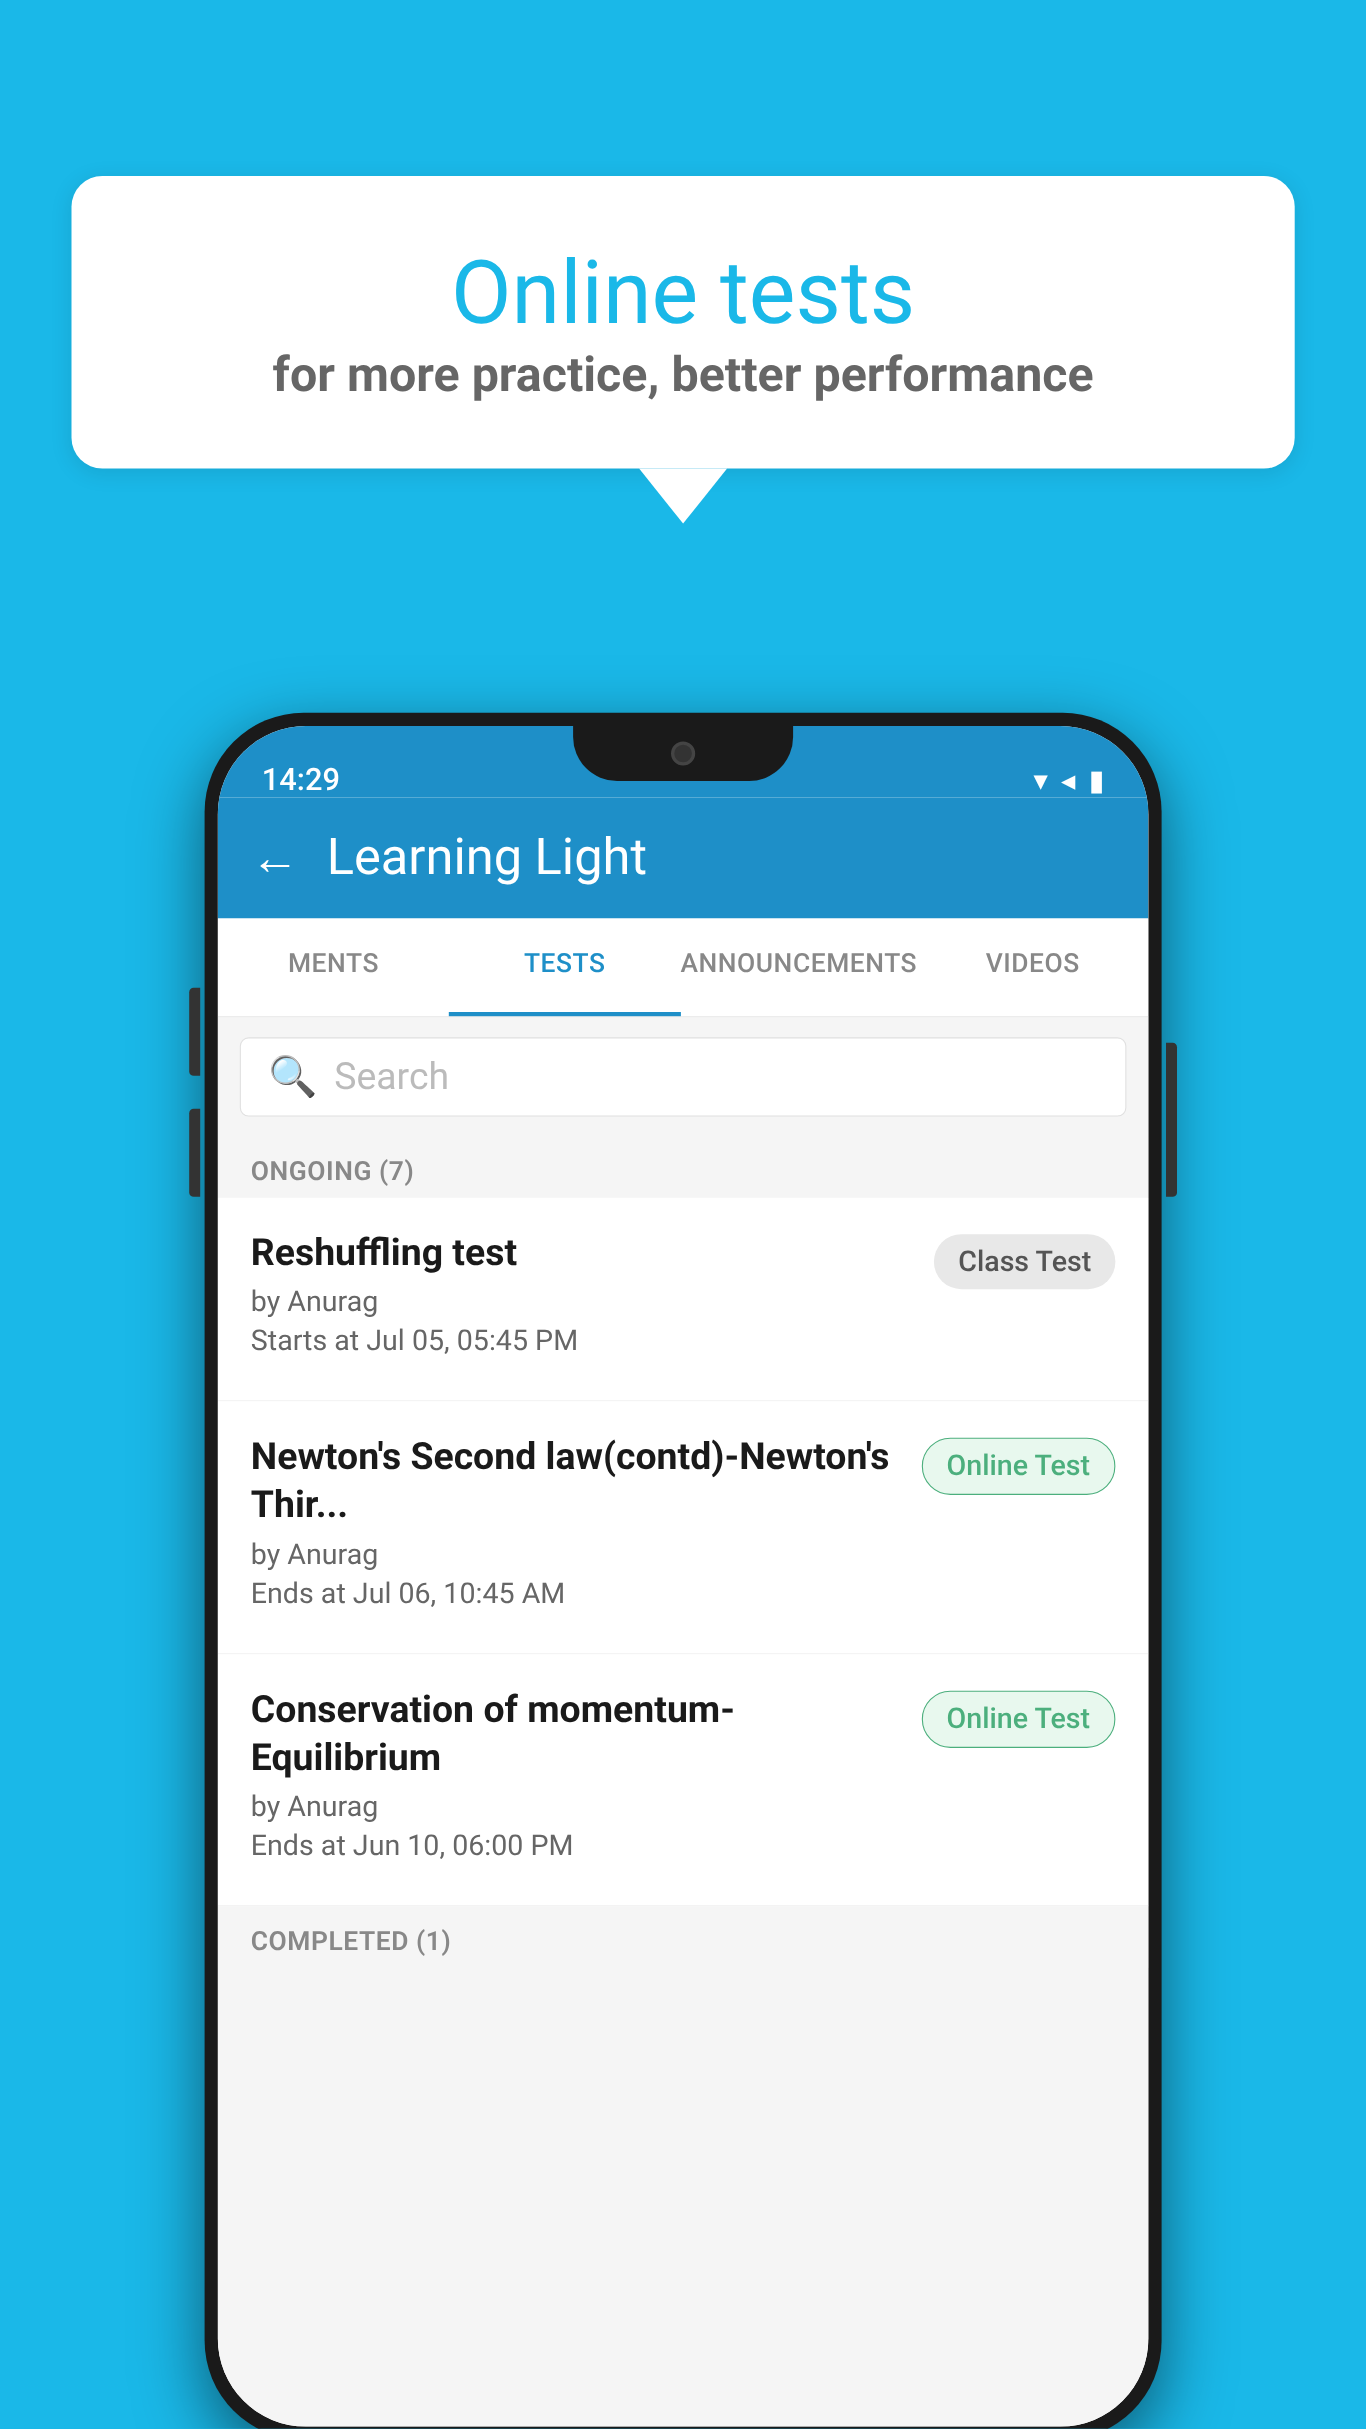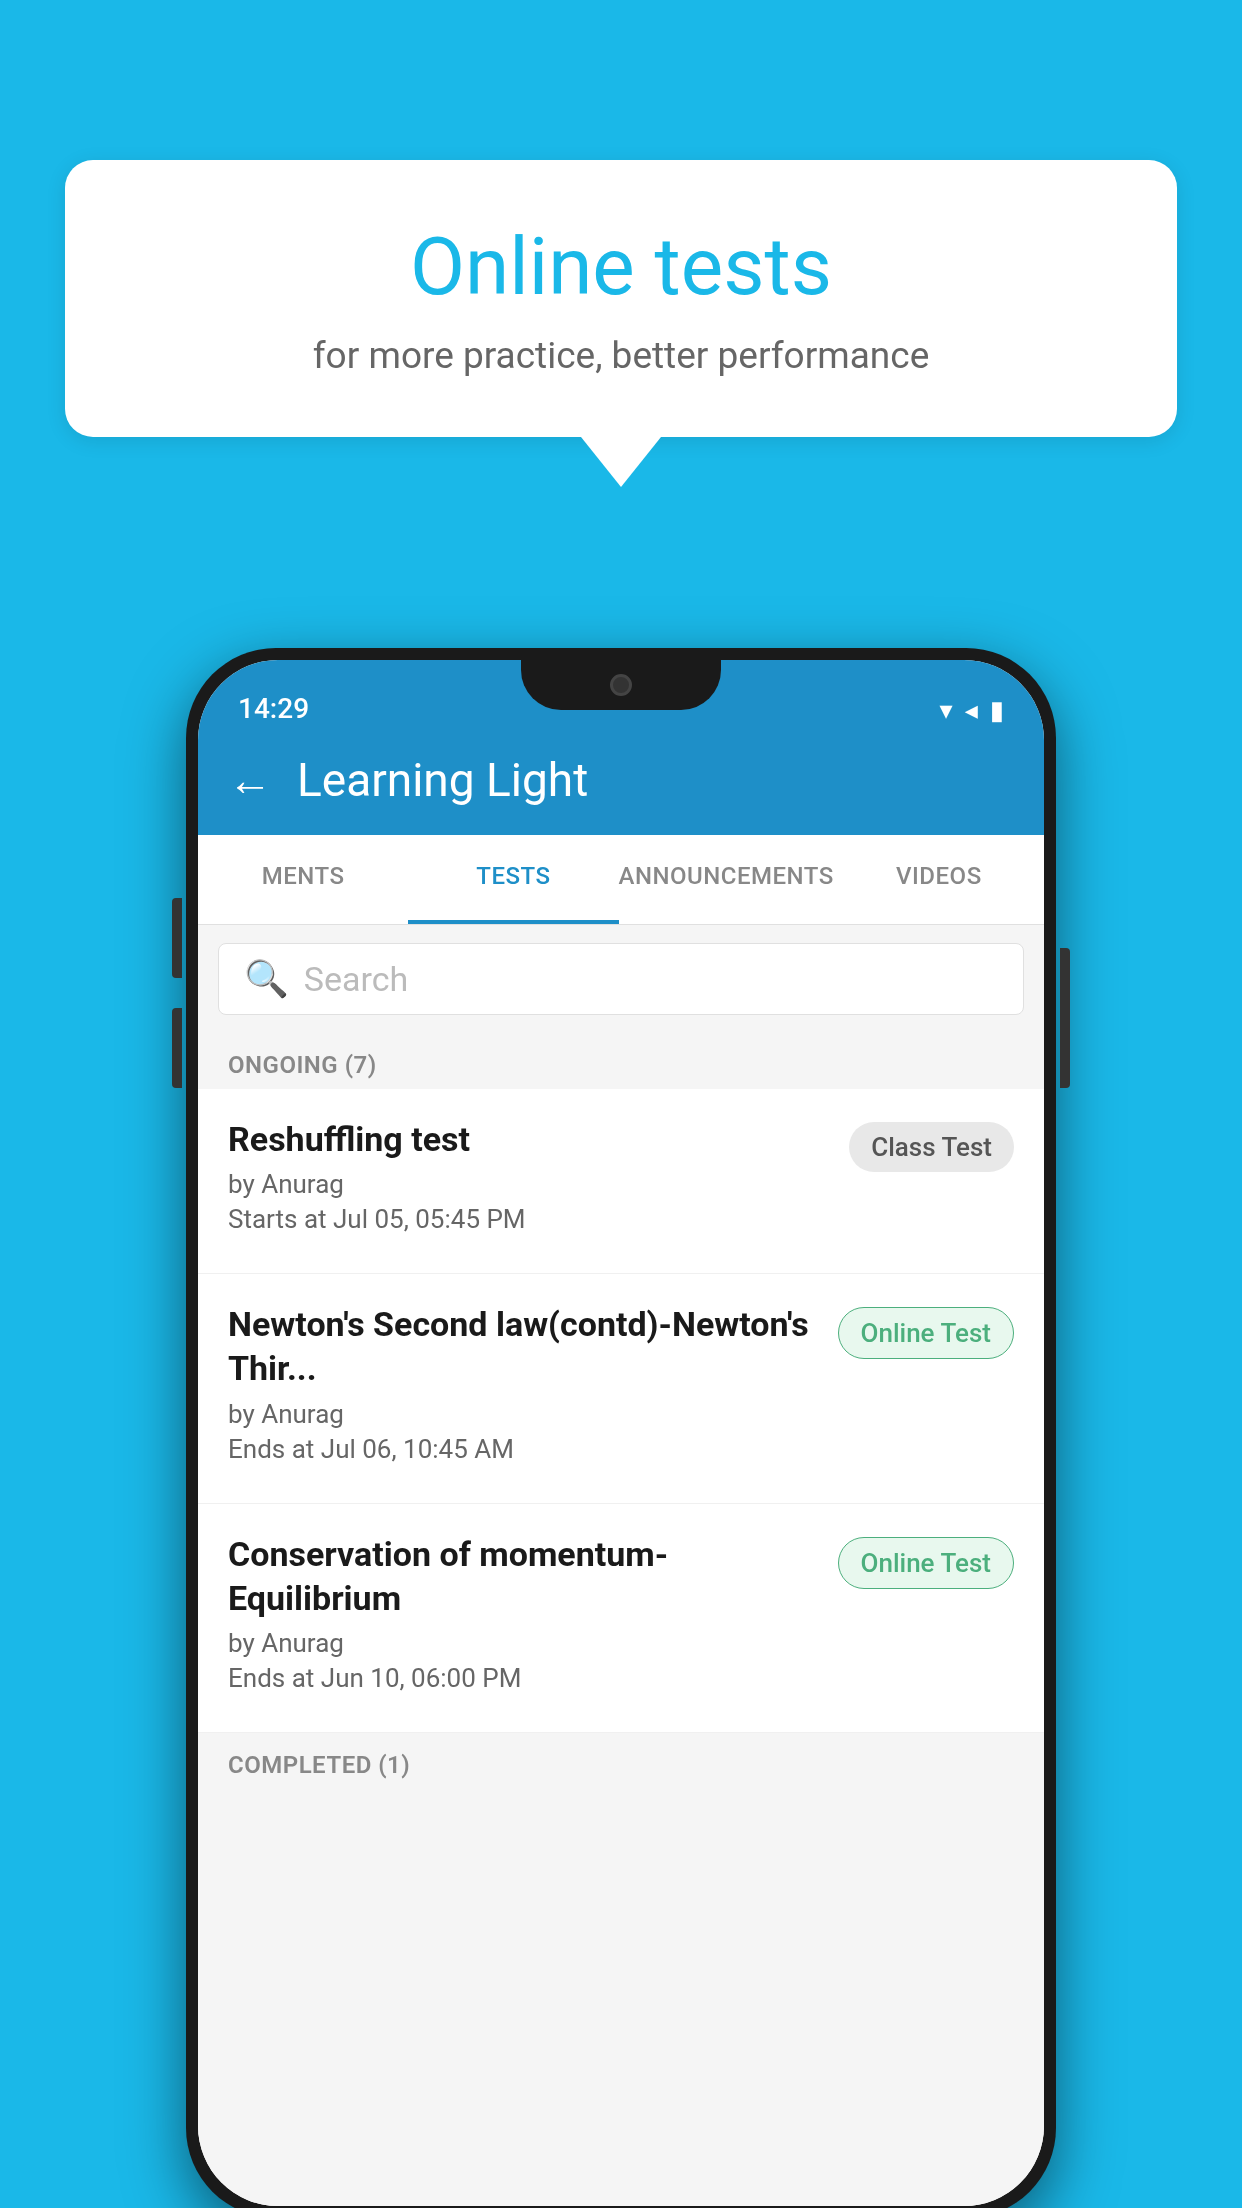--- a/index.html
+++ b/index.html
@@ -30,27 +30,26 @@
       padding: 60px 80px;
       text-align: center;
       box-shadow: 0 4px 20px rgba(0,0,0,0.1);
       width: 100%;
     }
 
     .speech-bubble-title {
       color: #1ab8e8;
       font-size: 80px;
       font-weight: 400;
-      margin-bottom: 20px;
     }
 
     .speech-bubble-subtitle {
       color: #666;
-      font-size: 37px;
-      font-weight: 400;
+      font-size: 44px;
+      font-weight: 700;
     }
 
     .speech-bubble-arrow {
       width: 0;
       height: 0;
       border-left: 40px solid transparent;
       border-right: 40px solid transparent;
       border-top: 50px solid white;
       margin-top: 0;
     }

